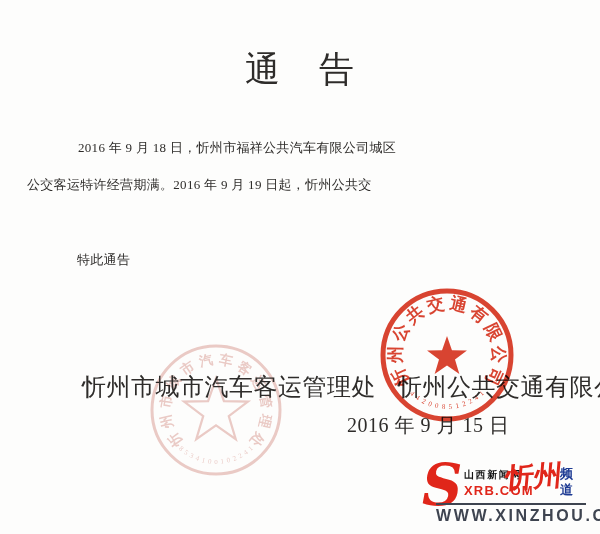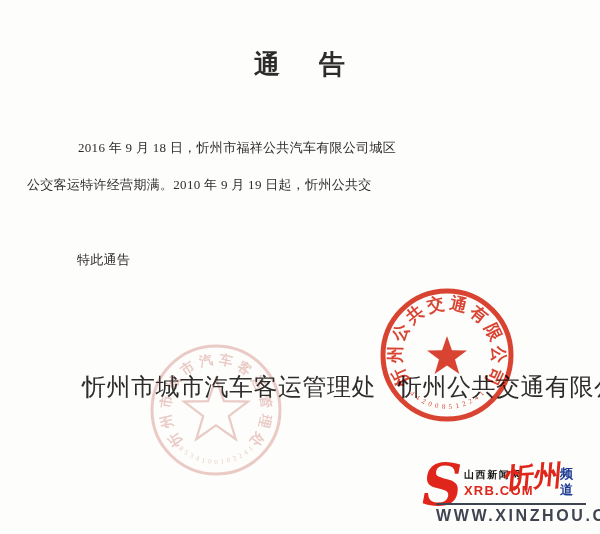--- a/index.html
+++ b/index.html
@@ -2,21 +2,21 @@
 <html><head>
 <meta charset="utf-8">
 <style>
   html,body{margin:0;padding:0;background:#ffffff;}
   .page{
     position:relative;width:600px;height:534px;background:#fdfdfc;overflow:hidden;
     font-family:"Liberation Serif","DejaVu Serif",serif;color:#2e2c2a;
   }
   .title{
     position:absolute;top:51px;left:0;width:600px;text-align:center;
-    font-size:26px;font-weight:700;letter-spacing:1px;line-height:1.1;
+    font-size:35px;font-weight:400;letter-spacing:1px;line-height:1.1;
   }
   .title .t2{margin-left:38px;}
   .bodyline{
     position:absolute;font-size:13px;letter-spacing:0.3px;white-space:nowrap;line-height:1.2;
   }
   .line1{top:140px;left:78px;}
   .line2{top:177px;left:27px;}
   .line3{top:214px;left:27px;}
   .line4{top:252px;left:77px;text-align:center;}
   .sigrow{position:absolute;top:371px;left:82px;font-size:24px;letter-spacing:0.5px;white-space:nowrap;}
@@ -79,26 +79,27 @@
         <text x="70" y="124" text-anchor="middle" font-size="7" fill="#cd7a70" transform="rotate(35 70 70)">5</text>
         <text x="70" y="124" text-anchor="middle" font-size="7" fill="#cd7a70" transform="rotate(42 70 70)">8</text>
       </g>
     </svg>
 
   <div class="title">
     <span class="t1">通</span><span class="t2">告</span>
   </div>
 
   <div class="bodyline line1">2016 年 9 月 18 日，忻州市福祥公共汽车有限公司城区</div>
-  <div class="bodyline line2">公交客运特许经营期满。2010 年 9 月 19 日起，忻州公共交</div>
+  <div class="bodyline line2">公交客运特许经营期满。2016 年 9 月 19 日起，忻州公共交</div>
   <div class="bodyline line4">特此通告</div>
 
   <div class="sigrow">
     <span>忻州市城市汽车客运管理处</span><span class="gap"></span><span>忻州公共交通有限公司</span>
   </div>
+  <div class="dateline">2016 年 9 月 15 日</div>
 
   <svg class="seal seal-right" width="140" height="140" viewBox="0 0 140 140">
       <g opacity="0.95">
         <circle cx="70" cy="70" r="64" fill="none" stroke="#d93a26" stroke-width="5"></circle>
         <path d="M0,-21 L4.94,-6.8 L19.97,-6.49 L7.99,2.6 L12.34,16.99 L0,8.4 L-12.34,16.99 L-7.99,2.6 L-19.97,-6.49 L-4.94,-6.8 Z" transform="translate(70,72) scale(1)" fill="#d93a26"></path>
         <text x="70" y="24" text-anchor="middle" font-size="17" font-weight="bold" fill="#d93a26" transform="rotate(-115 70 70)">忻</text>
         <text x="70" y="24" text-anchor="middle" font-size="17" font-weight="bold" fill="#d93a26" transform="rotate(-89.44444444444444 70 70)">州</text>
         <text x="70" y="24" text-anchor="middle" font-size="17" font-weight="bold" fill="#d93a26" transform="rotate(-63.888888888888886 70 70)">公</text>
         <text x="70" y="24" text-anchor="middle" font-size="17" font-weight="bold" fill="#d93a26" transform="rotate(-38.33333333333333 70 70)">共</text>
         <text x="70" y="24" text-anchor="middle" font-size="17" font-weight="bold" fill="#d93a26" transform="rotate(-12.777777777777771 70 70)">交</text>

